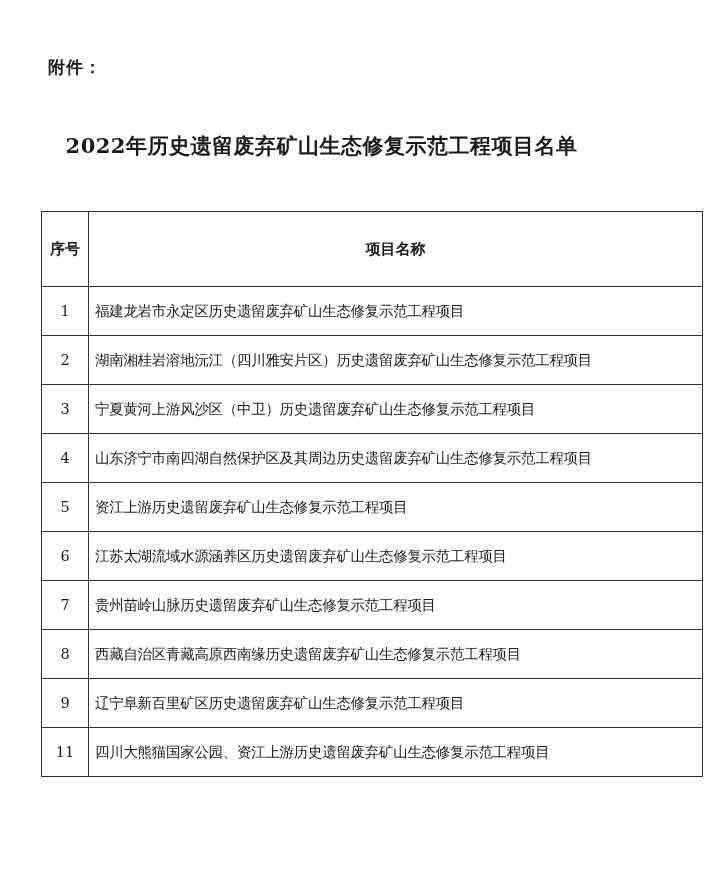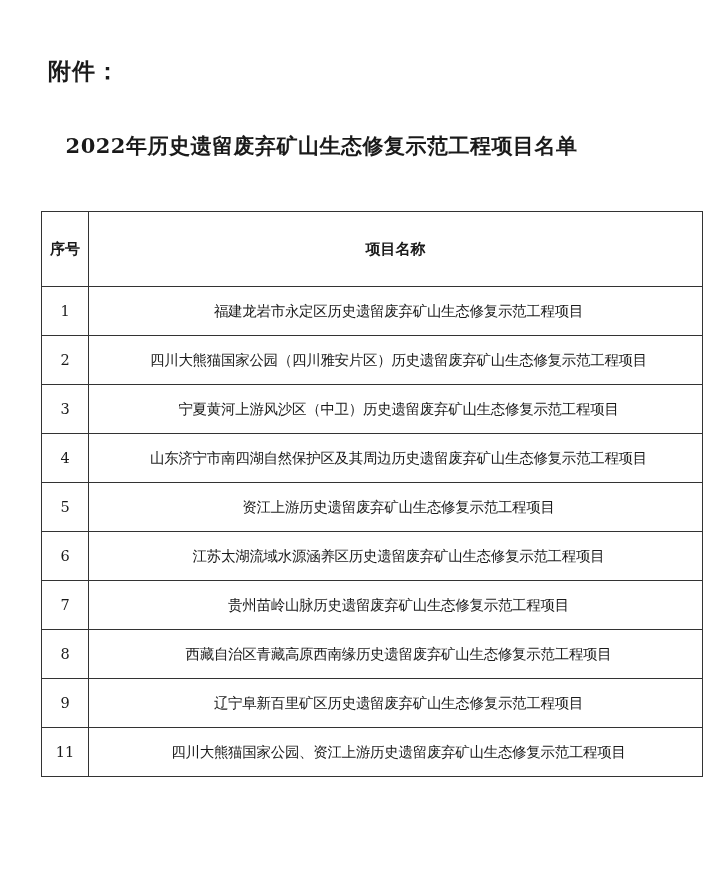--- a/index.html
+++ b/index.html
@@ -1,31 +1,31 @@
 <!DOCTYPE html>
 <html><head>
 <meta charset="utf-8">
 <style>
   html, body { margin: 0; padding: 0; background: #ffffff; }
   body { width: 707px; height: 878px; position: relative; overflow: hidden;
          font-family: "DejaVu Serif", "Liberation Serif", serif; color: #1a1a1a; }
-  .attach { position: absolute; left: 48px; top: 56px; font-size: 23px; font-weight: bold;
+  .attach { position: absolute; left: 48px; top: 56px; font-size: 17px; font-weight: bold;
             font-family: "DejaVu Sans", "Liberation Sans", sans-serif; letter-spacing: 1px; }
   .title { position: absolute; left: 0; width: 643px; top: 132px; text-align: center;
            font-size: 21px; font-weight: bold; letter-spacing: 0.5px;
            font-family: "DejaVu Serif", "Liberation Serif", serif; }
   table.list { position: absolute; left: 41px; top: 211px; width: 662px;
                border-collapse: collapse; table-layout: fixed; }
   table.list td, table.list th { border: 1.5px solid #333; padding: 0; }
   table.list col.c1 { width: 47px; }
   table.list th { height: 74px; font-size: 15px; font-weight: bold;
                   font-family: "DejaVu Sans", "Liberation Sans", sans-serif; text-align: center; }
   table.list td { height: 48px; font-size: 14.5px; }
   td.num { text-align: center; }
-  td.name { padding-left: 6px !important; white-space: nowrap; overflow: hidden; letter-spacing: -0.3px; text-align: center; }
+  td.name { padding-left: 6px !important; white-space: nowrap; overflow: hidden; letter-spacing: -0.3px; }
 </style>
 </head>
 <body>
 
 <div class="attach">附件：</div>
 <div class="title">2022年历史遗留废弃矿山生态修复示范工程项目名单</div>
 
 <table class="list">
   <colgroup>
       <col class="c1">
@@ -37,21 +37,21 @@
       <th>项目名称</th>
     </tr>
   </thead>
   <tbody>
     <tr>
         <td class="num">1</td>
         <td class="name">福建龙岩市永定区历史遗留废弃矿山生态修复示范工程项目</td>
       </tr>
     <tr>
         <td class="num">2</td>
-        <td class="name">四川大熊猫国家公园（四川雅安片区）历史遗留废弃矿山生态修复示范工程项目</td>
+        <td class="name">湖南湘桂岩溶地沅江（四川雅安片区）历史遗留废弃矿山生态修复示范工程项目</td>
       </tr>
     <tr>
         <td class="num">3</td>
         <td class="name">宁夏黄河上游风沙区（中卫）历史遗留废弃矿山生态修复示范工程项目</td>
       </tr>
     <tr>
         <td class="num">4</td>
         <td class="name">山东济宁市南四湖自然保护区及其周边历史遗留废弃矿山生态修复示范工程项目</td>
       </tr>
     <tr>

